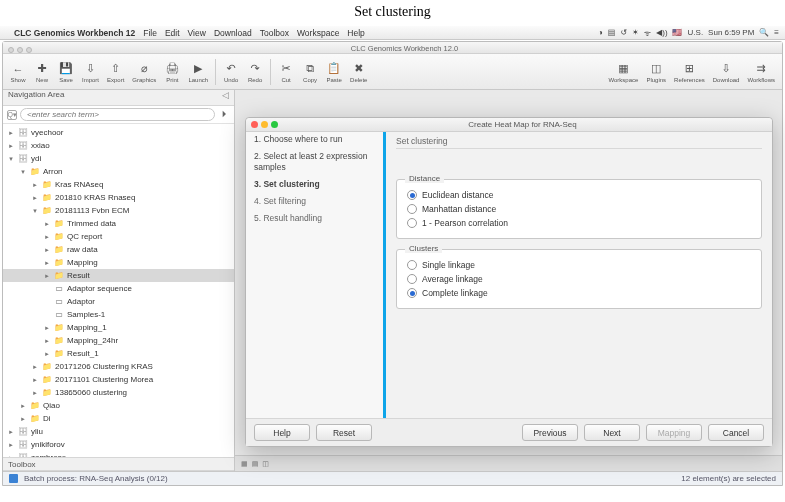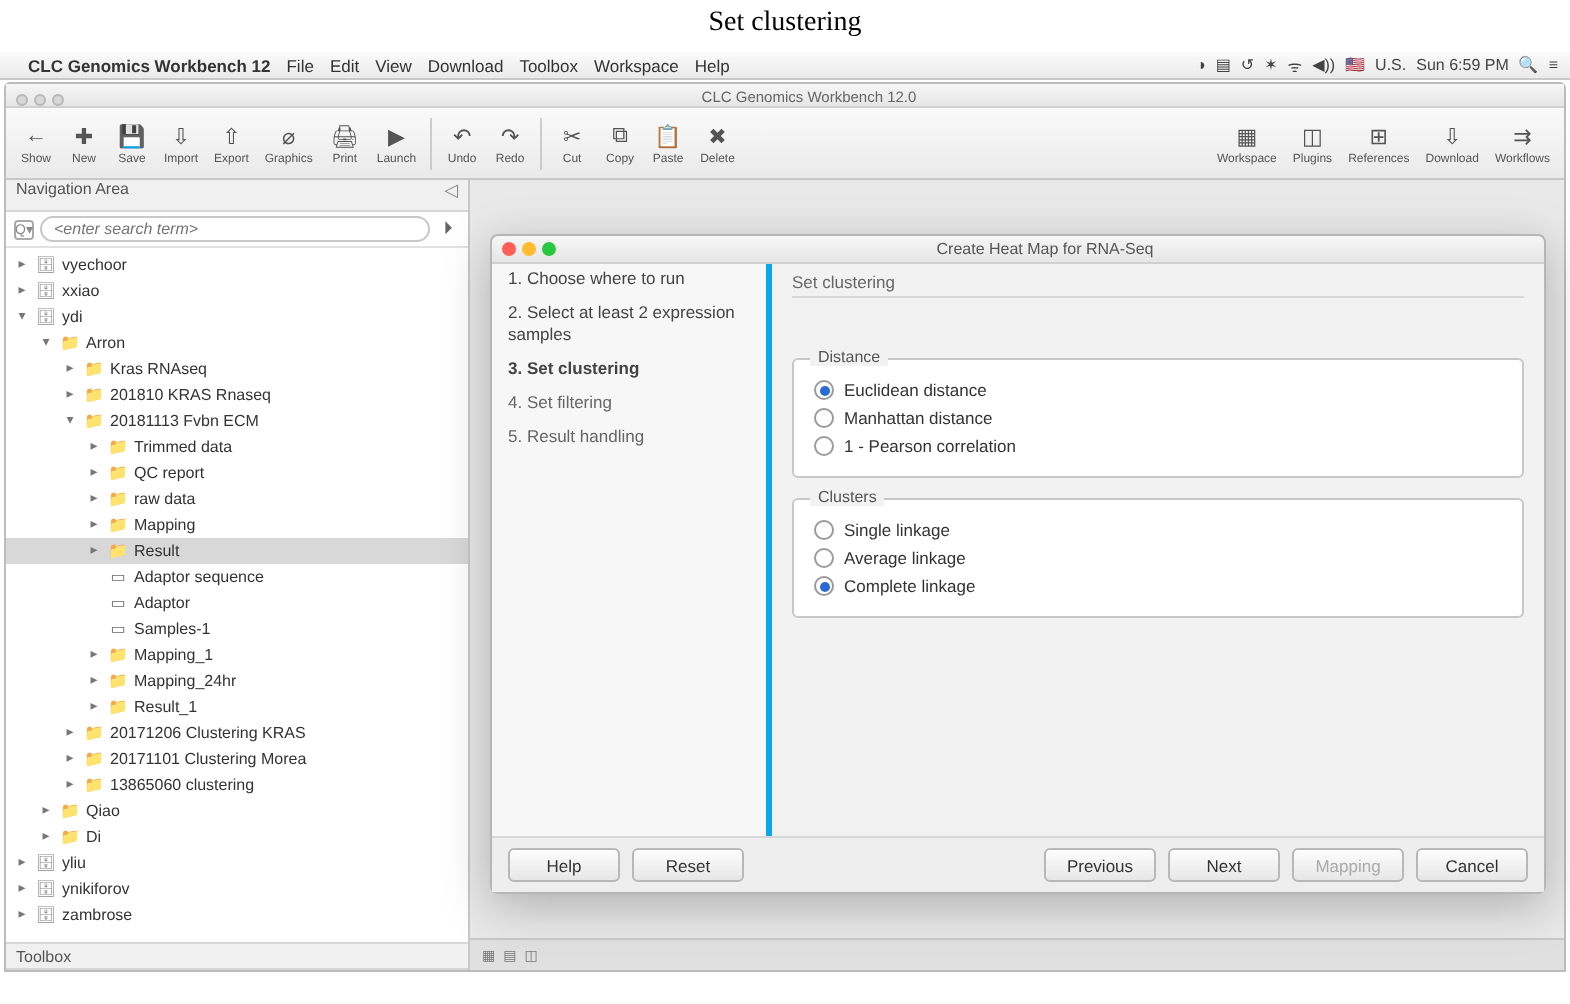--- a/index.html
+++ b/index.html
@@ -363,20 +363,26 @@
       <div class="ghost" style="left:40px; top:30px; width:200px; height:270px;"></div>
       <div class="ghost" style="left:260px; top:30px; width:200px; height:270px;"></div>
       <div class="tabbar">
         <span>▦</span>
         <span>▤</span>
         <span>◫</span>
       </div>
     </div>
   </div>
 
+  <div class="statusbar">
+    <span class="sqicon"></span>
+    <span>Batch process: RNA-Seq Analysis (0/12)</span>
+    <span class="flex"></span>
+    <span>12 element(s) are selected</span>
+  </div>
 </div>
 
 <div class="dialog">
   <div class="dlg-titlebar">
     <div class="dots">
       <div class="ddot r"></div>
       <div class="ddot y"></div>
       <div class="ddot g"></div>
     </div>
     <div class="title">Create Heat Map for RNA-Seq</div>

